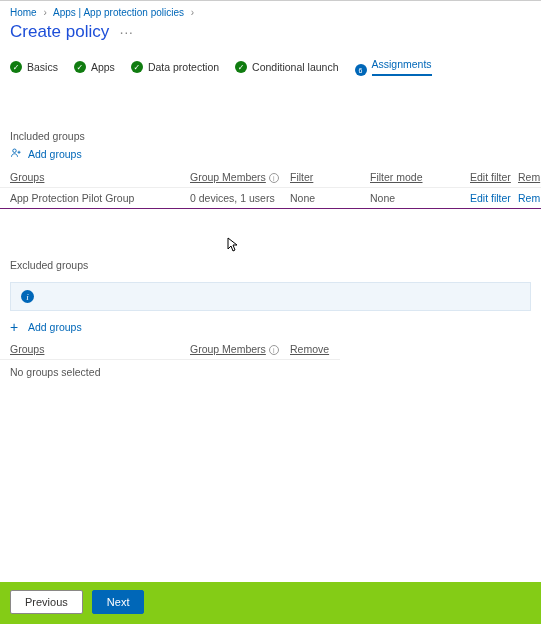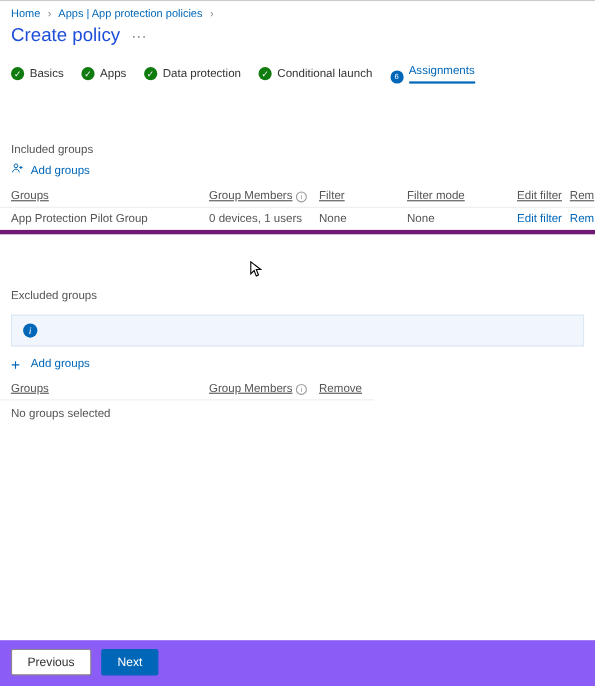--- a/index.html
+++ b/index.html
@@ -51,42 +51,42 @@
     padding: 4px 10px;
     align-items: center;
   }
   .included .hdr, .included .row {
     grid-template-columns: 180px 100px 80px 100px 48px 40px;
   }
   .excluded .hdr, .excluded .row {
     grid-template-columns: 180px 100px 60px;
   }
   .table .hdr { color: #555; font-weight: 400; border-bottom:1px solid #eee;text-decoration:underline; }
-  .table .row { border-bottom: 4px solid #701a75; color:#555;}
+  .table .row { border-bottom: 1px solid #701a75; color:#555;}
   .info-circle { display:inline-block; width:10px; height:10px; border:1px solid #999; border-radius:50%; font-size:7px; color:#999; text-align:center; line-height:9px; margin-left:3px;}
   .link { color:#0067b8; cursor:pointer; }
   .msgbar {
     margin: 8px 10px;
     background: #f0f6fb;
     border: 1px solid #dbe7f2;
     padding: 7px 10px;
     display:flex; gap:8px; align-items:flex-start;
     font-size: 10px; color:#333;
   }
   .msgbar .i-icon {
     width:13px; height:13px; border-radius:50%; background:#0067b8; color:#fff;
     display:inline-flex; align-items:center; justify-content:center; font-size:9px; font-style:italic; font-family:serif;
     flex-shrink: 0;
   }
   .msgbar a { text-decoration: underline; }
   .nogroups { padding: 6px 10px; color:#555; font-size:10.5px; }
   .excl-row-border { border-bottom:1px solid #eee; width: 340px; margin-left:0;}
   .footer {
     position:absolute; bottom:0; left:0; right:0;
-    padding: 8px 10px 10px; background:#8b5cf6;
+    padding: 8px 10px 10px; background:#84cc16;
   }
   .btn {
     font-size: 11px; padding: 5px 14px; border-radius:2px;
     border:1px solid #8a8886; background:#fff; color:#323130; cursor:pointer;
     margin-right: 6px;
   }
   .btn.primary { background:#0067b8; border-color:#0067b8; color:#fff; }
   .cursor {
     position:absolute; left:227px; top:236px; font-size:13px; pointer-events:none;
   }

